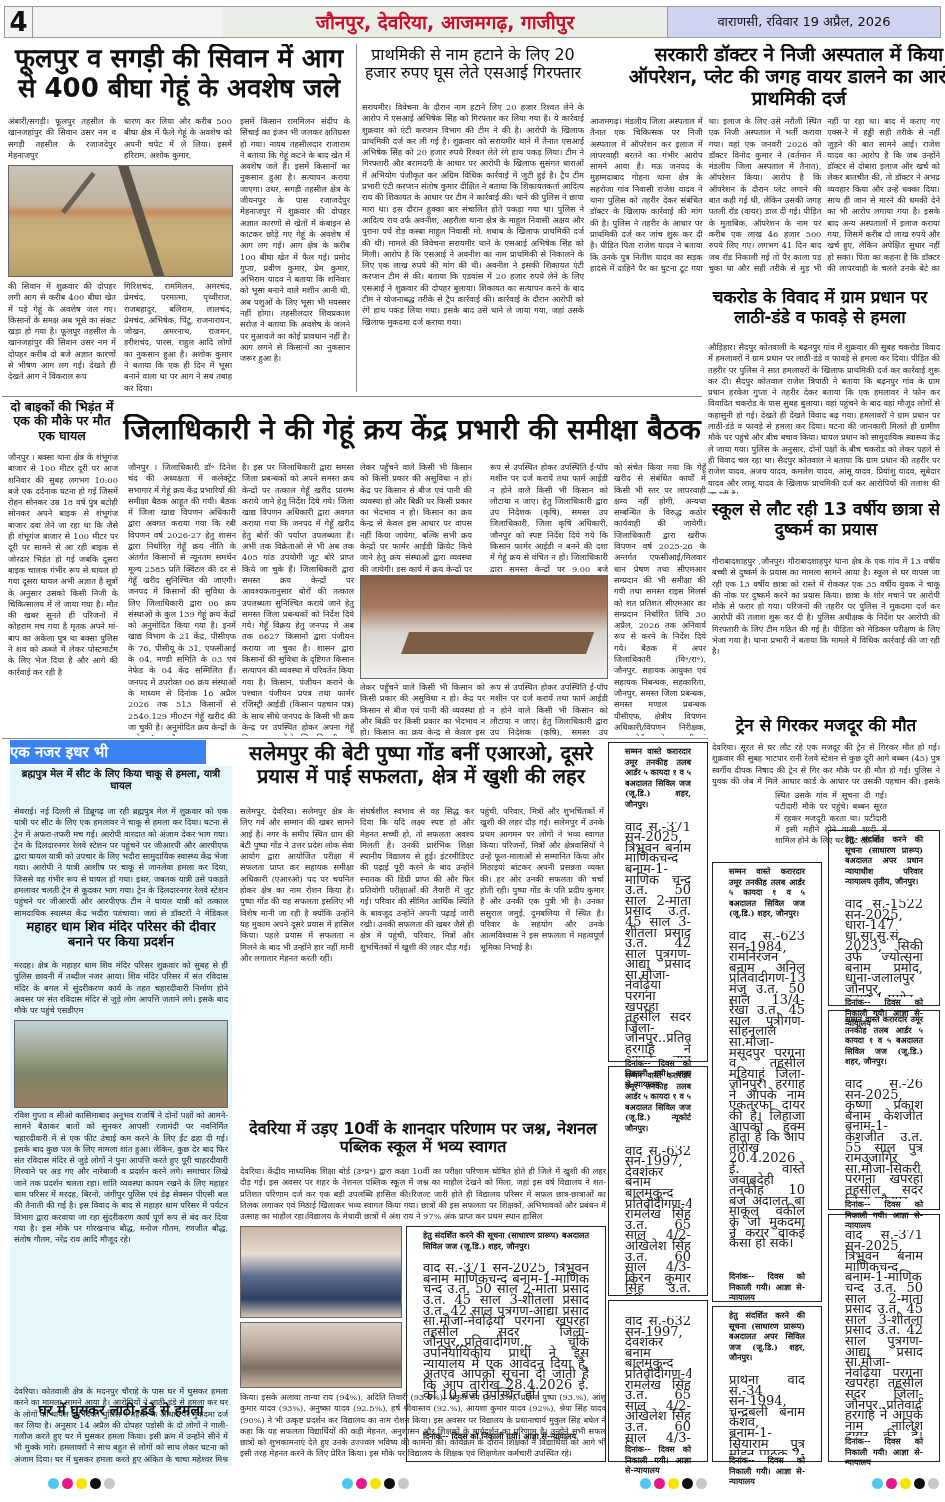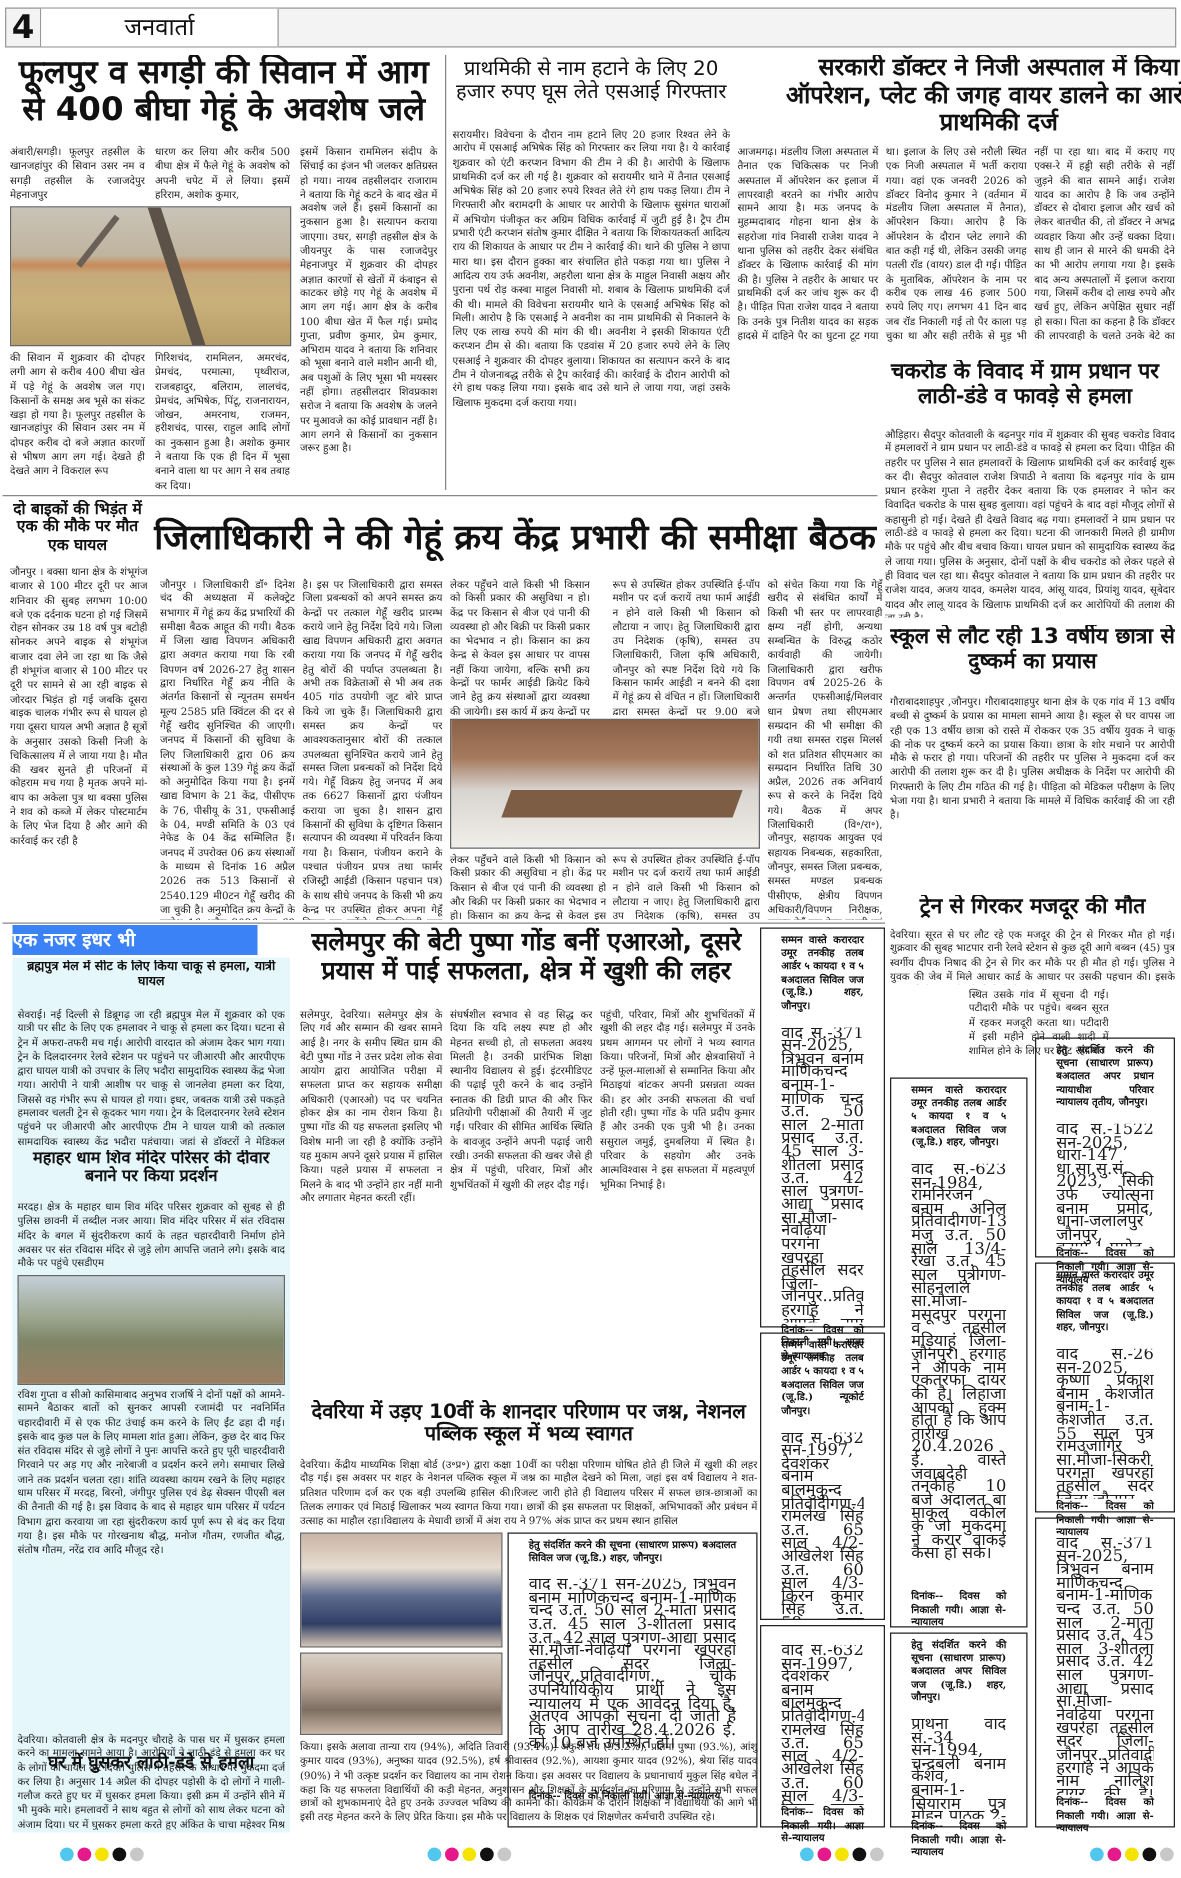--- a/index.html
+++ b/index.html
@@ -39,21 +39,22 @@
   .nazar-bg { left: 10px; top: 766px; width: 222px; height: 700px; background: #e6f7fb; }
 
   .reg-marks { display: flex; gap: 3px; }
   .dot { width: 11px; height: 11px; border-radius: 50%; }
 </style>
 </head>
 <body>
 
 <header class="abs mast">
   <div class="abs page-no">4</div>
-  <div class="abs paper-name">जनवार्ता</div>
+  <div class="abs region">जौनपुर, देवरिया, आजमगढ़, गाजीपुर</div>
+  <div class="abs dateline">वाराणसी, रविवार 19 अप्रैल, 2026</div>
 </header>
 
 <article>
   <h1 class="abs hl" style="left:6px;top:44px;width:346px;height:66px;font-size:26px;">फूलपुर व सगड़ी की सिवान में आग से 400 बीघा गेहूं के अवशेष जले</h1>
   <div class="abs txt" style="left:8px;top:116px;width:108px;height:46px;">अंबारी/सगड़ी। फूलपुर तहसील के खानजहांपुर की सिवान उसर नम व सगड़ी तहसील के रजाजदेपुर मेहनाजपुर</div>
   <div class="abs txt" style="left:124px;top:116px;width:108px;height:46px;">धारण कर लिया और करीब 500 बीघा क्षेत्र में फैले गेहूं के अवशेष को अपनी चपेट में ले लिया। इसमें हरिराम, अशोक कुमार,</div>
   <div class="abs photo ph-fire" style="left:8px;top:165px;width:225px;height:112px;">
       <div class="tree"></div>
       <div class="tree2"></div>
     </div>

